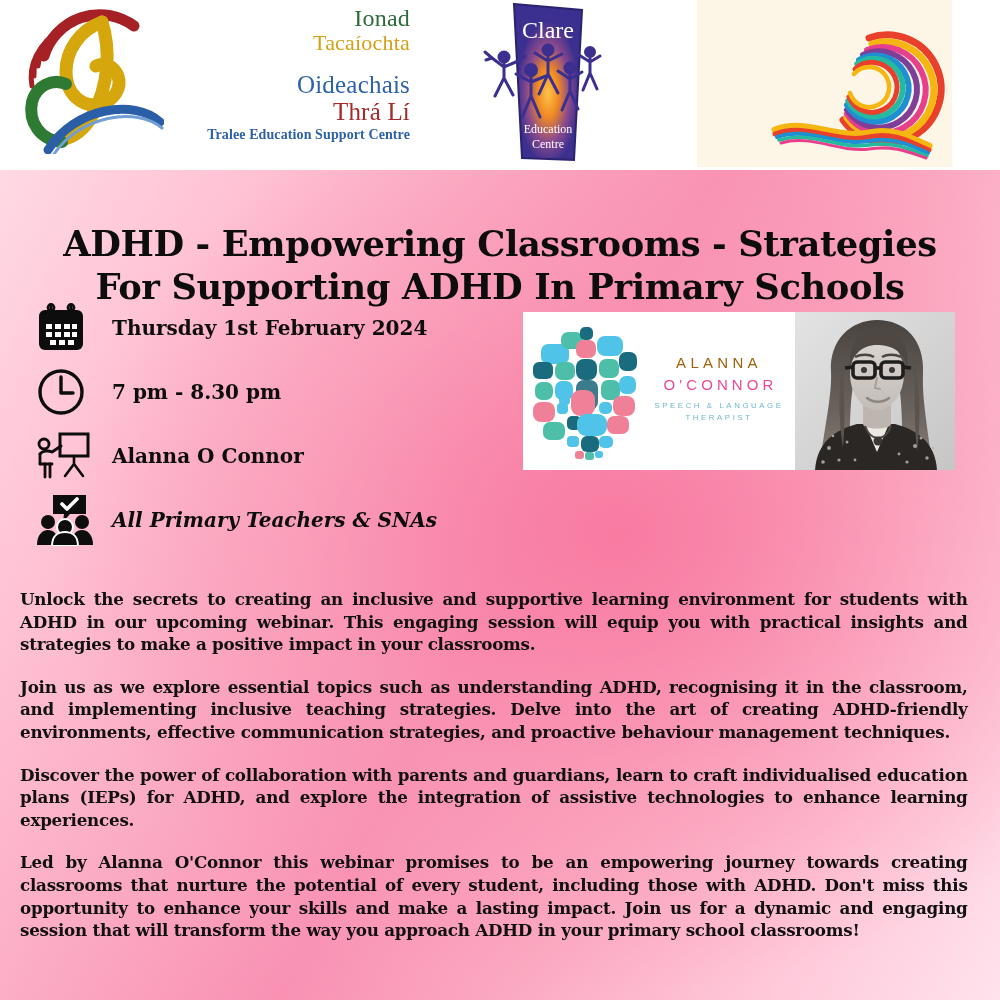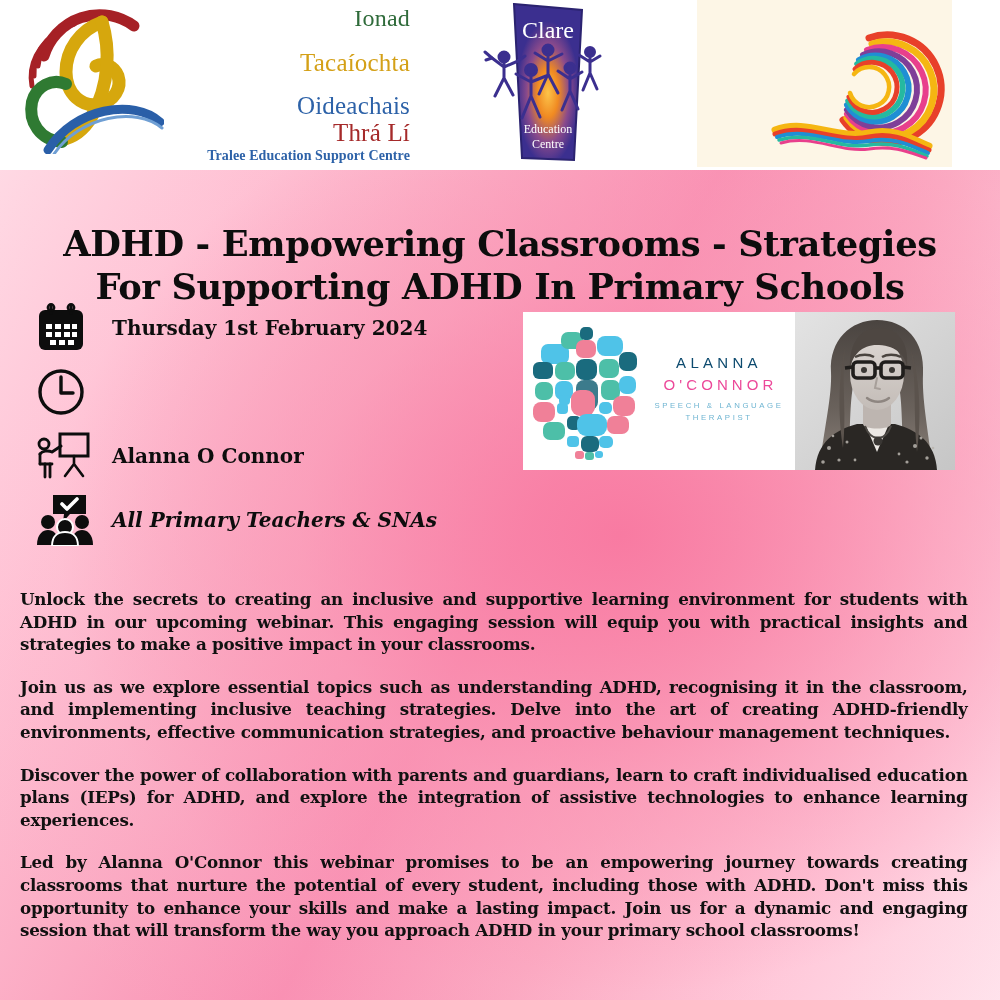--- a/index.html
+++ b/index.html
@@ -51,21 +51,21 @@
     line-height: 1.0;
   }
   .tl-line {
     display: block;
     font-family: "Liberation Serif", "DejaVu Serif", serif;
     font-size: 25px;
     letter-spacing: 0.2px;
     white-space: nowrap;
   }
   .tl-1 { color: #2f6b3a; font-size: 24px; }
-  .tl-2 { color: #d4a017; font-size: 25px; margin-top: 20px; }
+  .tl-2 { color: #d4a017; font-size: 22px; margin-top: 2px; }
   .tl-3 { color: #2d62a8; font-size: 25px; margin-top: 18px; }
   .tl-4 { color: #a52a2a; font-size: 25px; margin-top: 2px; }
   .tl-sub {
     display: block;
     color: #2d62a8;
     font-size: 14px;
     font-weight: bold;
     margin-top: 4px;
     letter-spacing: 0.1px;
     white-space: nowrap;
@@ -219,21 +219,21 @@
   .speaker-name {
     position: absolute;
     left: 122px; top: 40px;
     width: 148px;
     text-align: center;
     font-family: "Liberation Sans", "DejaVu Sans", sans-serif;
   }
   .sp-line1 {
     display: block;
     font-size: 15px;
-    color: #0c4a6e;
+    color: #a16207;
     letter-spacing: 4.3px;
     line-height: 1.45;
     white-space: nowrap;
   }
   .sp-line2 {
     display: block;
     font-size: 15px;
     color: #ec4899;
     letter-spacing: 4.1px;
     line-height: 1.45;
@@ -416,20 +416,21 @@
         <span class="info-text">Thursday 1st February 2024</span>
       </div>
 
       <div class="info-row">
         <span class="info-icon">
           <svg width="50" height="50" viewBox="0 0 50 50">
             <circle cx="25" cy="25" r="21" fill="none" stroke="#0d0d0d" stroke-width="3.4"></circle>
             <path d="M25 10 V26 H37" fill="none" stroke="#0d0d0d" stroke-width="3.4" stroke-linecap="round" stroke-linejoin="round"></path>
           </svg>
         </span>
+        <span class="info-text">7 pm - 8.30 pm</span>
       </div>
 
       <div class="info-row">
         <span class="info-icon">
           <svg width="54" height="50" viewBox="0 0 54 50">
             <rect x="24" y="3" width="28" height="22" fill="none" stroke="#0d0d0d" stroke-width="3"></rect>
             <path d="M38 25 V33 M38 33 L29 45 M38 33 L47 45" fill="none" stroke="#0d0d0d" stroke-width="2.6" stroke-linecap="round"></path>
             <circle cx="8" cy="13" r="5" fill="none" stroke="#0d0d0d" stroke-width="2.8"></circle>
             <path d="M4 23 C6 20 12 19 16 21 L25 15" fill="none" stroke="#0d0d0d" stroke-width="3" stroke-linecap="round" stroke-linejoin="round"></path>
             <path d="M4 23 V33 M9 33 V46 M14 33 V46" fill="none" stroke="#0d0d0d" stroke-width="2.8" stroke-linecap="round"></path>

